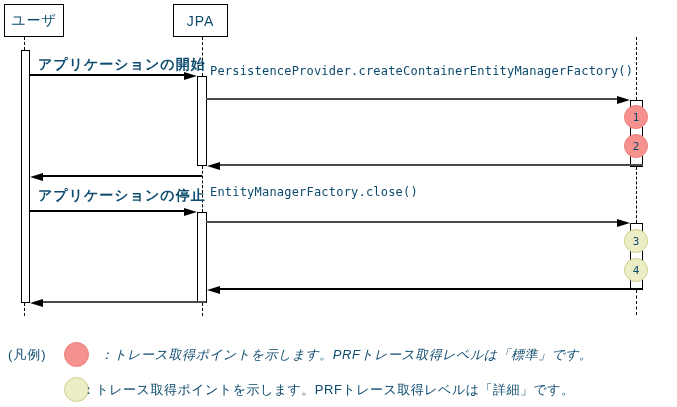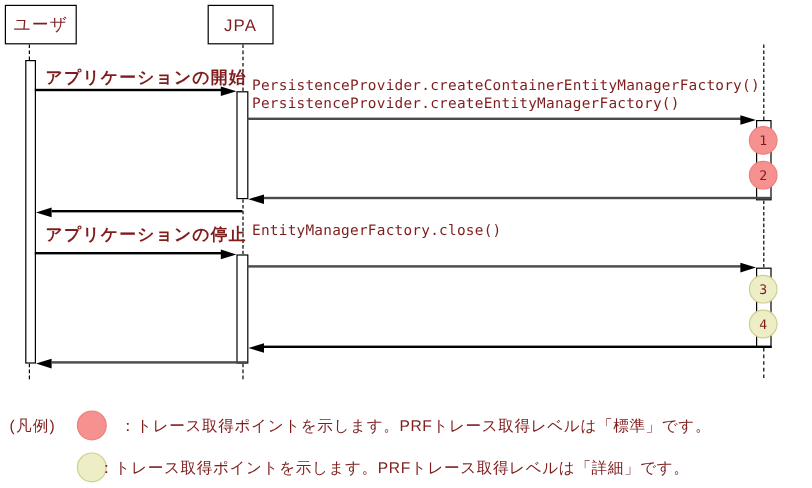--- a/index.html
+++ b/index.html
@@ -1,18 +1,18 @@
 <!DOCTYPE html>
 <html><head>
 <meta charset="utf-8">
 <style>
   html,body{margin:0;padding:0;background:#fff;}
   .stage{
     position:relative;width:677px;height:407px;background:#ffffff;overflow:hidden;
-    font-family:"Liberation Sans",sans-serif;color:#7f1d1d;
+    font-family:"Liberation Sans",sans-serif;color:#0c4a6e;
   }
   
   .actor{
     position:absolute;top:4px;height:31px;background:#fff;border:1px solid #000;
     display:flex;align-items:center;justify-content:center;
     font-size:14px;letter-spacing:1px;white-space:nowrap;
   }
   
   .lifeline{position:absolute;width:0;border-left:1px dashed #000;}
   
@@ -66,21 +66,20 @@
   <div class="bar" style="left:197px;top:76px;width:8px;height:88px;"></div>
   <div class="bar" style="left:197px;top:212px;width:8px;height:89px;"></div>
   <div class="bar" style="left:630px;top:100px;width:11px;height:65px;"></div>
   <div class="bar" style="left:630px;top:223px;width:11px;height:65px;"></div>
 
   <div class="jp-label" style="left:38px;top:56px;">アプリケーションの開始</div>
   <div class="hline" style="left:29px;top:74px;width:156px;"></div>
   <div class="ah-r" style="left:184px;top:72px;"></div>
 
   <div class="code-label" style="left:210px;top:64px;">PersistenceProvider.createContainerEntityManagerFactory()</div>
-  <div class="code-label" style="left:210px;top:79px;">PersistenceProvider.createEntityManagerFactory()</div>
   <div class="hline gray" style="left:206px;top:98px;width:412px;"></div>
   <div class="ah-r" style="left:617px;top:96px;"></div>
 
   <div class="hline gray" style="left:220px;top:164px;width:423px;"></div>
   <div class="ah-l" style="left:207px;top:162px;"></div>
 
   <div class="hline" style="left:43px;top:175px;width:159px;"></div>
   <div class="ah-l" style="left:30px;top:173px;"></div>
 
   <div class="jp-label" style="left:38px;top:187px;">アプリケーションの停止</div>
@@ -105,17 +104,17 @@
   </div>
   <div class="tp dtl" style="left: 624px; top: 229px; background-color: rgb(238, 238, 198);">
     <span>3</span>
   </div>
   <div class="tp dtl" style="left: 624px; top: 258px; background-color: rgb(238, 238, 198);">
     <span>4</span>
   </div>
 
   <div class="legend-title" style="left:8px;top:346px;">(凡例)</div>
   <div class="legend-swatch std" style="left: 64px; top: 342px; background-color: rgb(245, 145, 142);"></div>
-  <div class="legend-text" style="left:100px;top:346px;">：トレース取得ポイントを示します。PRFトレース取得レベルは「標準」です。</div>
+  <div class="legend-text" style="left:100px;top:346px;font-style:italic;">：トレース取得ポイントを示します。PRFトレース取得レベルは「標準」です。</div>
   <div class="legend-swatch dtl" style="left: 64px; top: 377px; background-color: rgb(238, 238, 198);"></div>
   <div class="legend-text" style="left:82px;top:381px;">：トレース取得ポイントを示します。PRFトレース取得レベルは「詳細」です。</div>
 
 </div>
 
 </body></html>

